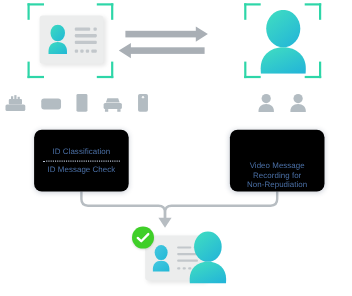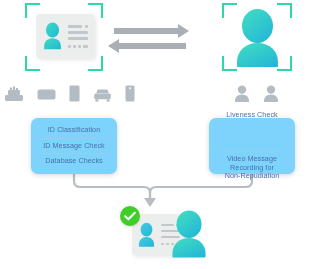--- a/index.html
+++ b/index.html
@@ -30,21 +30,21 @@
   .ahead-r{border-top:7px solid transparent;border-bottom:7px solid transparent;
            border-left:11px solid #a9afb5;}
   .ahead-l{border-top:7px solid transparent;border-bottom:7px solid transparent;
            border-right:11px solid #a9afb5;}
 
   
   .iconrow{position:absolute;display:flex;align-items:flex-end;}
   .dev{fill:#b3bcc2;}
 
   
-  .panel{position:absolute;background:#7dd3fc;border-radius:7px;
+  .panel{position:absolute;background:#000000;border-radius:7px;
          box-shadow:0 1px 5px rgba(40,60,90,.22);
          display:flex;flex-direction:column;justify-content:center;align-items:center;}
   .prow{color:#4a6fa5;text-align:center;line-height:1.22;
         padding:3px 4px;font-size:7.2px;letter-spacing:.05px;}
   .prow + .prow{border-top:1px dotted #b9c4d4;}
 
   
   .conn{position:absolute;left:0;top:0;}
 
   
@@ -152,25 +152,23 @@
 
   <svg class="conn" width="300" height="269">
     <path d="M74 174 L74 181 Q74 187 80 187 L144 187 Q150 187 150 193 L150 199" fill="none" stroke="#b7bdc2" stroke-width="2.2"></path>
     <path d="M252 174 L252 181 Q252 187 246 187 L156 187 Q150 187 150 193 L150 199" fill="none" stroke="#b7bdc2" stroke-width="2.2"></path>
     <polygon points="144,198 156,198 150,207" fill="#b7bdc2"></polygon>
   </svg>
 
   <div class="panel" style="left:31px;top:118px;width:86px;height:56px;">
     <div class="prow">ID Classification</div>
     <div class="prow">ID Message Check</div>
-    <div class="prow">Database Checks</div>
   </div>
 
   <div class="panel" style="left:209px;top:118px;width:86px;height:56px;">
-    <div class="prow">Liveness Check</div>
     <div class="prow" style="white-space:pre-line;margin-top:28px;">Video Message
 Recording for
 Non-Repudiation</div>
   </div>
 
   <div style="position:absolute;left:118px;top:205px;width:90px;height:60px;">
 
     <div class="idcard" style="left:14px;top:9px;width:55px;height:41px;">
       <span class="shadowy"></span>
       <svg class="avatar-sm" style="left:6px;top:8px;" width="17" height="26" viewBox="0 0 19 28">

